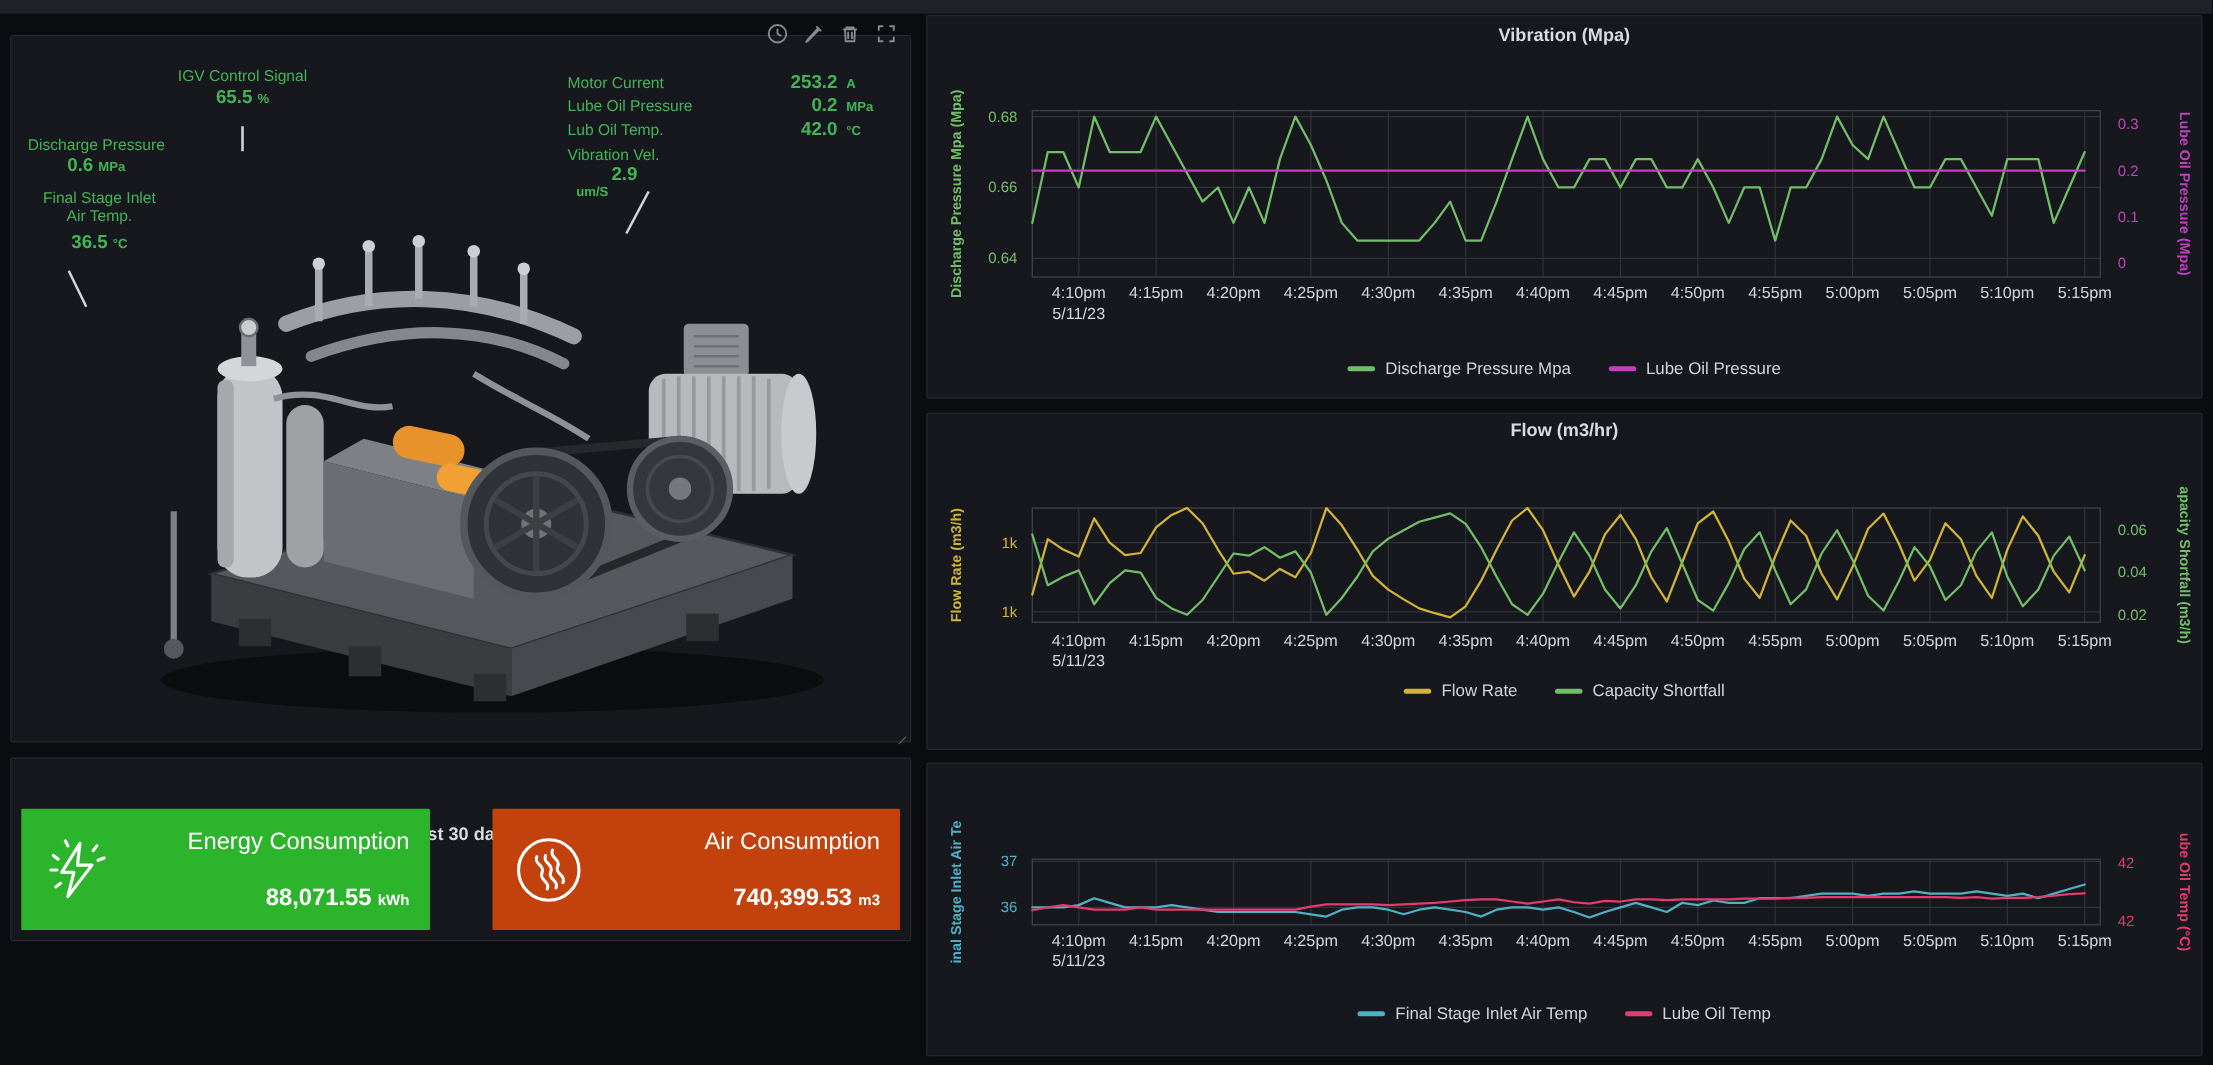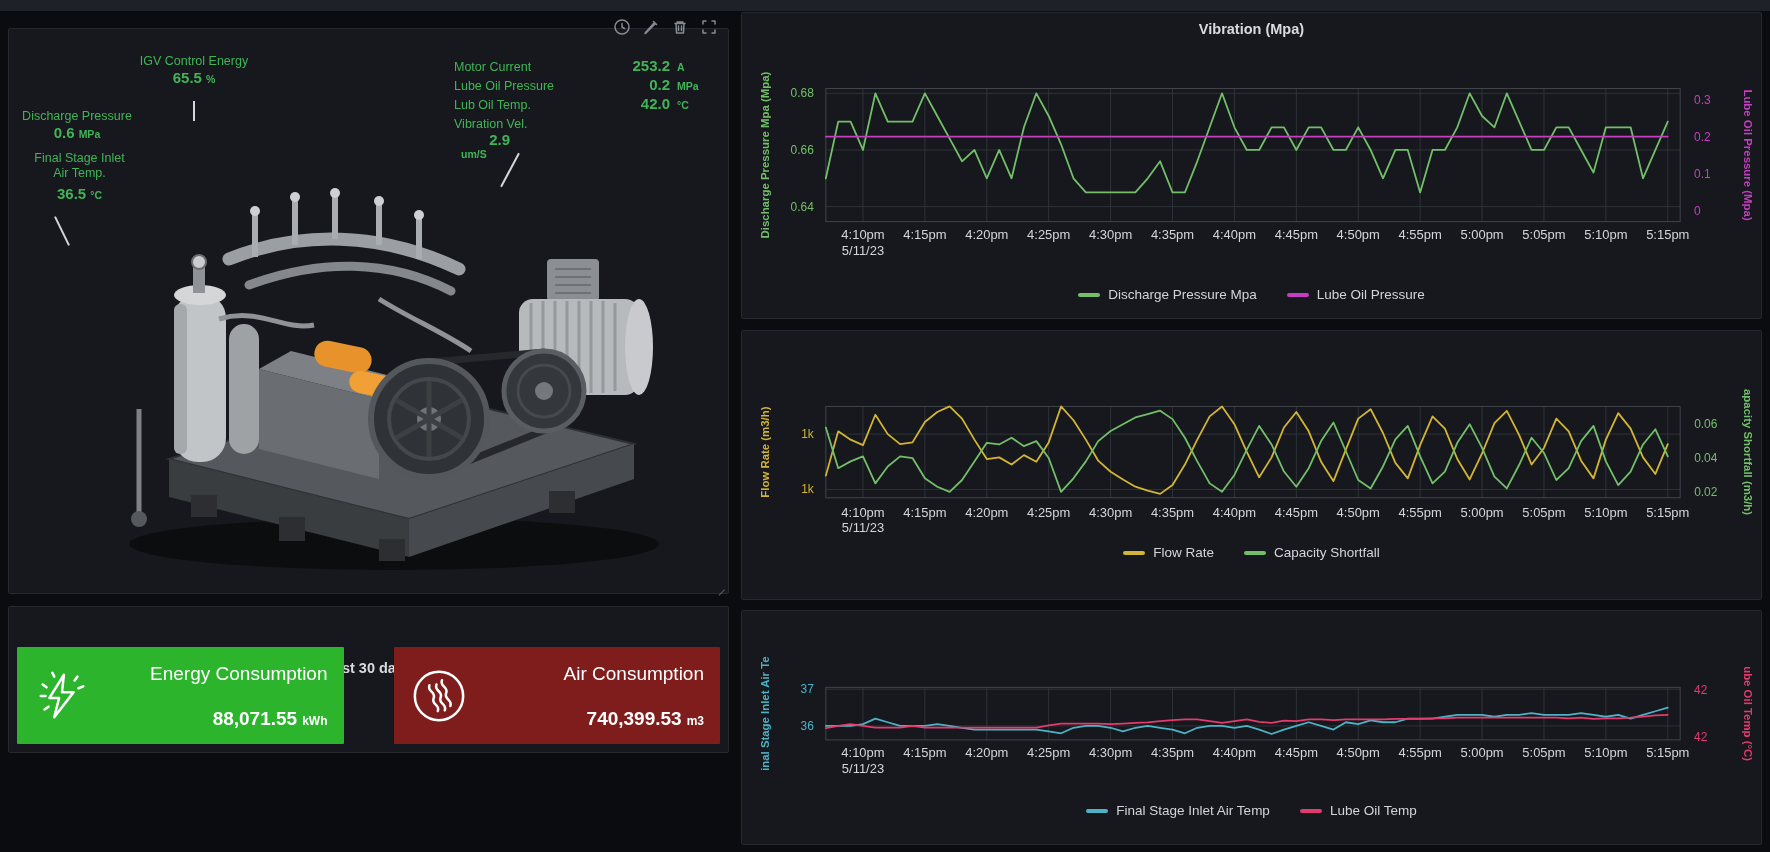--- a/index.html
+++ b/index.html
@@ -142,21 +142,21 @@
           <line x1="317" y1="319" x2="383" y2="281"></line>
       </g>
       <circle cx="465" cy="272" r="40" fill="#34373b" stroke="#5a5e62" stroke-width="5"></circle>
       <circle cx="465" cy="272" r="26" fill="none" stroke="#46494d" stroke-width="3"></circle>
       <circle cx="465" cy="272" r="9" fill="#75797d"></circle>
       <path d="M60,290 L60,395" stroke="#7d8184" stroke-width="5"></path>
       <circle cx="60" cy="400" r="8" fill="#55585c"></circle>
     </svg>
 
     <div class="sensor" style="left:105px;top:25px;width:160px;">
-      <div class="lab">IGV Control Energy</div>
+      <div class="lab">IGV Control Signal</div>
       <div><span class="val">65.5</span><span class="unit">%</span></div>
     </div>
     <div class="lead" style="left:184px;top:72px;height:20px;"></div>
 
     <div class="sensor" style="left:12px;top:80px;width:112px;">
       <div class="lab">Discharge Pressure</div>
       <div><span class="val">0.6</span><span class="unit">MPa</span></div>
     </div>
 
     <div class="sensor" style="left:8px;top:122px;width:125px;">
@@ -197,21 +197,21 @@
       <div class="kpi-box" style="background: rgb(44, 181, 44);">
         <span class="kpi-icon">
           <svg viewBox="0 0 60 60" fill="none" stroke="#ffffff" stroke-width="2.6" stroke-linecap="round" stroke-linejoin="round">
             <path d="M32 8 L17 32 H27 L22 52 L42 26 H30 Z"></path>
             <path d="M10 18 l4 3 M8 30 h5 M12 44 l4 -3 M46 10 l-3 4 M52 20 l-5 2 M20 6 l2 4"></path>
           </svg>
         </span>
         <span class="kpi-label">Energy Consumption</span>
         <span class="kpi-value"><span>88,071.55</span><span class="kpi-unit">kWh</span></span>
       </div>
-      <div class="kpi-box" style="background: #7f1d1d; margin-left: 44px;">
+      <div class="kpi-box" style="background: #c2410c; margin-left: 44px;">
         <span class="kpi-icon">
           <svg viewBox="0 0 60 60" fill="none" stroke="#ffffff" stroke-width="2.6" stroke-linecap="round">
             <circle cx="30" cy="30" r="25"></circle>
             <g transform="rotate(-22 30 30)">
               <path d="M23 44 c5 -5 -4 -9 1 -14 c5 -5 -4 -9 1 -14"></path>
               <path d="M30 46 c5 -5 -4 -9 1 -14 c5 -5 -4 -9 1 -14"></path>
               <path d="M37 44 c5 -5 -4 -9 1 -14 c5 -5 -4 -9 1 -14"></path>
             </g>
           </svg>
         </span>
@@ -275,20 +275,21 @@
           <span>Discharge Pressure Mpa</span>
         </span>
         <span class="legend-item">
           <span class="legend-dash" style="background: rgb(195, 63, 192);"></span>
           <span>Lube Oil Pressure</span>
         </span>
       </div>
   </div>
 
   <div class="panel" id="panel-flow">
+    <div class="chart-title" style="top:6px;">Flow (m3/hr)</div>
     <svg class="chart-svg" id="chart-1" viewBox="0 0 1021 270" preserveAspectRatio="none">
         <line x1="121.21739130434783" x2="121.21739130434783" y1="76" y2="168" stroke="#2e3338" stroke-width="1"></line>
         <text x="121.21739130434783" y="187" fill="#d4d5da" font-size="13" text-anchor="middle" font-family="Liberation Sans, sans-serif">4:10pm</text>
         <text x="121.21739130434783" y="203" fill="#d4d5da" font-size="13" text-anchor="middle" font-family="Liberation Sans, sans-serif">5/11/23</text>
         <line x1="183.2463768115942" x2="183.2463768115942" y1="76" y2="168" stroke="#2e3338" stroke-width="1"></line>
         <text x="183.2463768115942" y="187" fill="#d4d5da" font-size="13" text-anchor="middle" font-family="Liberation Sans, sans-serif">4:15pm</text>
         <line x1="245.2753623188406" x2="245.2753623188406" y1="76" y2="168" stroke="#2e3338" stroke-width="1"></line>
         <text x="245.2753623188406" y="187" fill="#d4d5da" font-size="13" text-anchor="middle" font-family="Liberation Sans, sans-serif">4:20pm</text>
         <line x1="307.30434782608694" x2="307.30434782608694" y1="76" y2="168" stroke="#2e3338" stroke-width="1"></line>
         <text x="307.30434782608694" y="187" fill="#d4d5da" font-size="13" text-anchor="middle" font-family="Liberation Sans, sans-serif">4:25pm</text>

